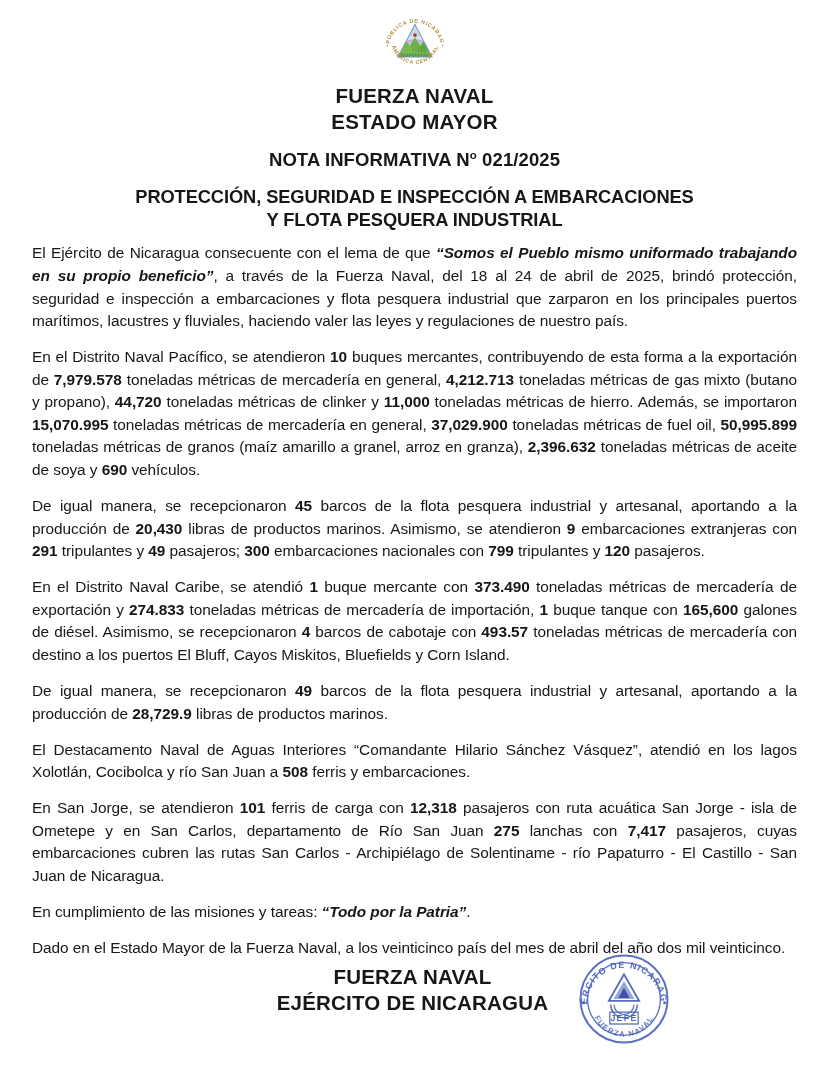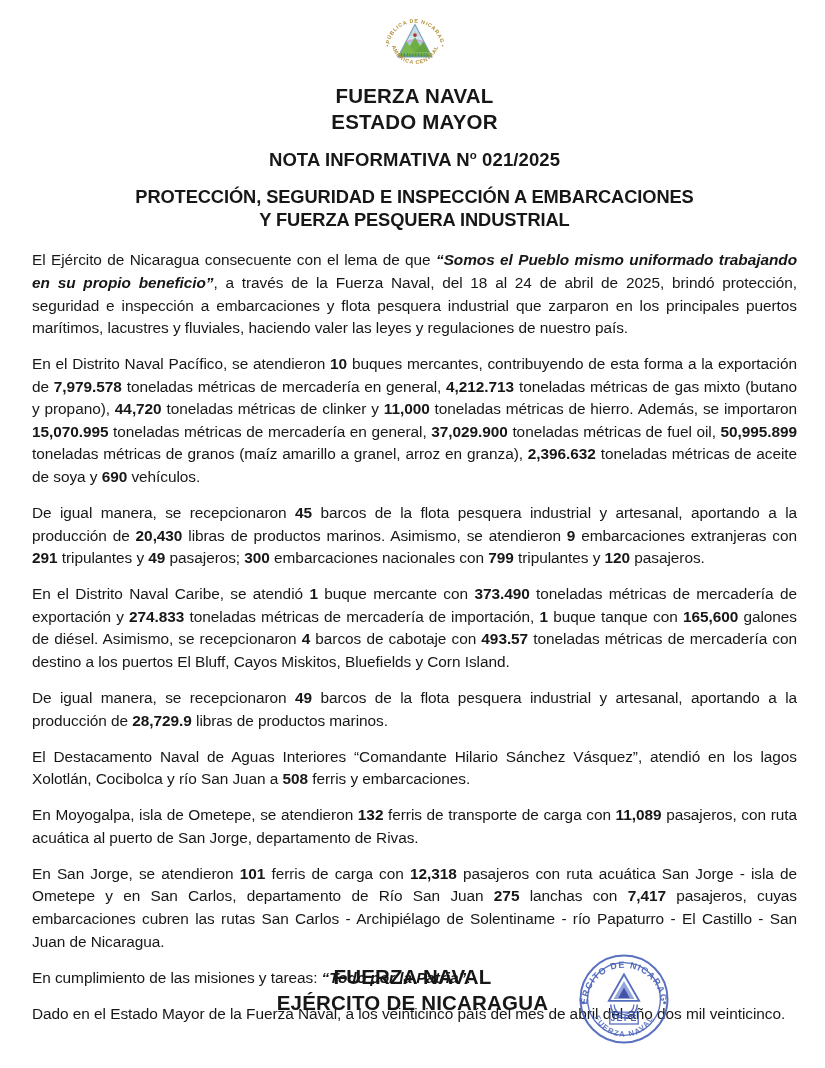--- a/index.html
+++ b/index.html
@@ -66,21 +66,21 @@
     text-align: center;
     font-weight: bold;
     font-size: 18.3px;
     line-height: 1.28;
     margin-top: 14px;
     letter-spacing: -0.1px;
   }
 
   
   .body-block {
-    margin-top: 18px;
+    margin-top: 11px;
   }
   p.para {
     text-align: justify;
     text-justify: inter-word;
     font-size: 15.4px;
     line-height: 1.465;
     margin: 0 0 13.5px 0;
     letter-spacing: -0.05px;
   }
   p.para:last-child { margin-bottom: 0; }
@@ -191,38 +191,37 @@
 
   <div class="hdr-org">
     <div>FUERZA NAVAL</div>
     <div>ESTADO MAYOR</div>
   </div>
 
   <div class="hdr-note"><span class="u"><span>NOTA INFORMATIVA N</span><sup>o</sup><span> 021/2025</span></span></div>
 
   <div class="hdr-subject">
     <div>PROTECCIÓN, SEGURIDAD E INSPECCIÓN A EMBARCACIONES</div>
-    <div>Y FUERZA PESQUERA INDUSTRIAL</div>
+    <div>Y FLOTA PESQUERA INDUSTRIAL</div>
   </div>
 
   <div class="body-block">
 
     <p class="para"><span>El Ejército de Nicaragua consecuente con el lema de que </span><i class="quote">“Somos el Pueblo mismo uniformado trabajando en su propio beneficio”</i><span>, a través de la Fuerza Naval, del 18 al 24 de abril de 2025, brindó protección, seguridad e inspección a embarcaciones y flota pesquera industrial que zarparon en los principales puertos marítimos, lacustres y fluviales, haciendo valer las leyes y regulaciones de nuestro país.</span></p>
 
     <p class="para"><span>En el Distrito Naval Pacífico, se atendieron </span><b>10</b><span> buques mercantes, contribuyendo de esta forma a la exportación de </span><b>7,979.578</b><span> toneladas métricas de mercadería en general, </span><b>4,212.713</b><span> toneladas métricas de gas mixto (butano y propano), </span><b>44,720</b><span> toneladas métricas de clinker y </span><b>11,000</b><span> toneladas métricas de hierro. Además, se importaron </span><b>15,070.995</b><span> toneladas métricas de mercadería en general, </span><b>37,029.900</b><span> toneladas métricas de fuel oil, </span><b>50,995.899</b><span> toneladas métricas de granos (maíz amarillo a granel, arroz en granza), </span><b>2,396.632</b><span> toneladas métricas de aceite de soya y </span><b>690</b><span> vehículos.</span></p>
 
     <p class="para"><span>De igual manera, se recepcionaron </span><b>45</b><span> barcos de la flota pesquera industrial y artesanal, aportando a la producción de </span><b>20,430</b><span> libras de productos marinos. Asimismo, se atendieron </span><b>9</b><span> embarcaciones extranjeras con </span><b>291</b><span> tripulantes y </span><b>49</b><span> pasajeros; </span><b>300</b><span> embarcaciones nacionales con </span><b>799</b><span> tripulantes y </span><b>120</b><span> pasajeros.</span></p>
 
     <p class="para"><span>En el Distrito Naval Caribe, se atendió </span><b>1</b><span> buque mercante con </span><b>373.490</b><span> toneladas métricas de mercadería de exportación y </span><b>274.833</b><span> toneladas métricas de mercadería de importación, </span><b>1</b><span> buque tanque con </span><b>165,600</b><span> galones de diésel. Asimismo, se recepcionaron </span><b>4</b><span> barcos de cabotaje con </span><b>493.57</b><span> toneladas métricas de mercadería con destino a los puertos El Bluff, Cayos Miskitos, Bluefields y Corn Island.</span></p>
 
     <p class="para"><span>De igual manera, se recepcionaron </span><b>49</b><span> barcos de la flota pesquera industrial y artesanal, aportando a la producción de </span><b>28,729.9</b><span> libras de productos marinos.</span></p>
 
     <p class="para"><span>El Destacamento Naval de Aguas Interiores “Comandante Hilario Sánchez Vásquez”, atendió en los lagos Xolotlán, Cocibolca y río San Juan a </span><b>508</b><span> ferris y embarcaciones.</span></p>
 
-    <p class="para"><span>En Moyogalpa, isla de Ometepe, se atendieron </span><b>132</b><span> ferris de transporte de carga con </span><b>11,089</b><span> pasajeros, con ruta acuática al puerto de San Jorge, departamento de Rivas.</span></p>
 
     <p class="para"><span>En San Jorge, se atendieron </span><b>101</b><span> ferris de carga con </span><b>12,318</b><span> pasajeros con ruta acuática San Jorge - isla de Ometepe y en San Carlos, departamento de Río San Juan </span><b>275</b><span> lanchas con </span><b>7,417</b><span> pasajeros, cuyas embarcaciones cubren las rutas San Carlos - Archipiélago de Solentiname - río Papaturro - El Castillo - San Juan de Nicaragua.</span></p>
 
     <p class="para"><span>En cumplimiento de las misiones y tareas: </span><i class="quote">“Todo por la Patria”</i><span>.</span></p>
 
 
     <p class="para"><span>Dado en el Estado Mayor de la Fuerza Naval, a los veinticinco país del mes de abril del año dos mil veinticinco.</span></p>
 
   </div>
 

